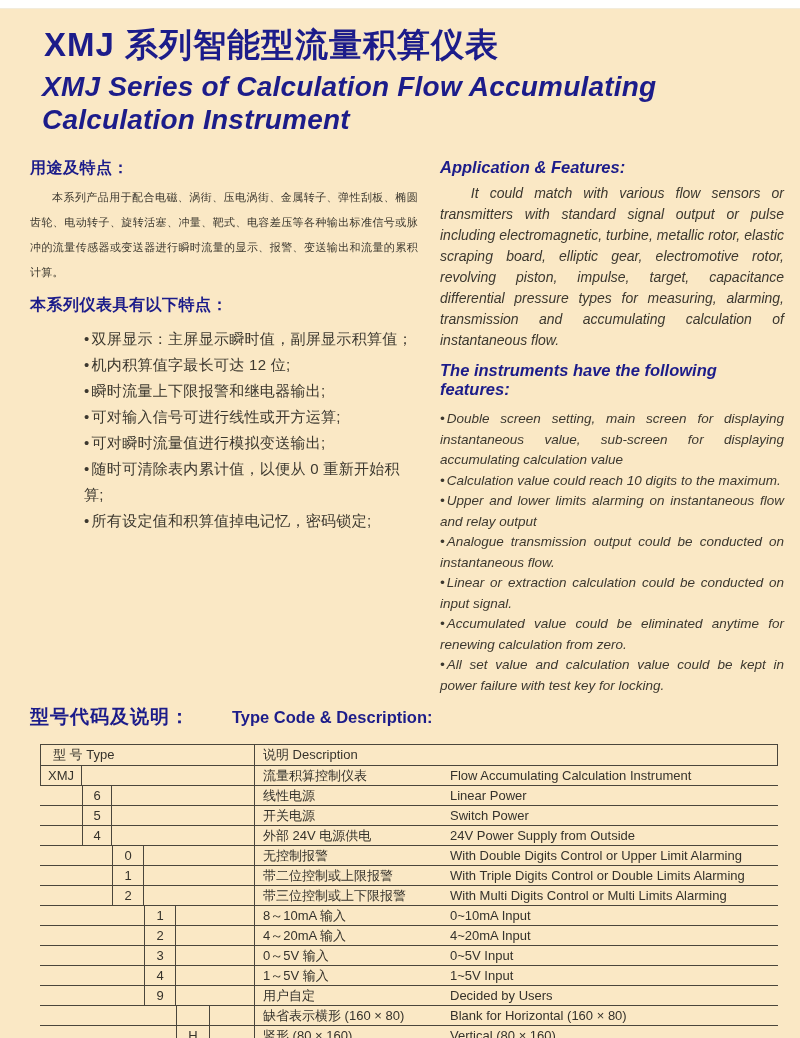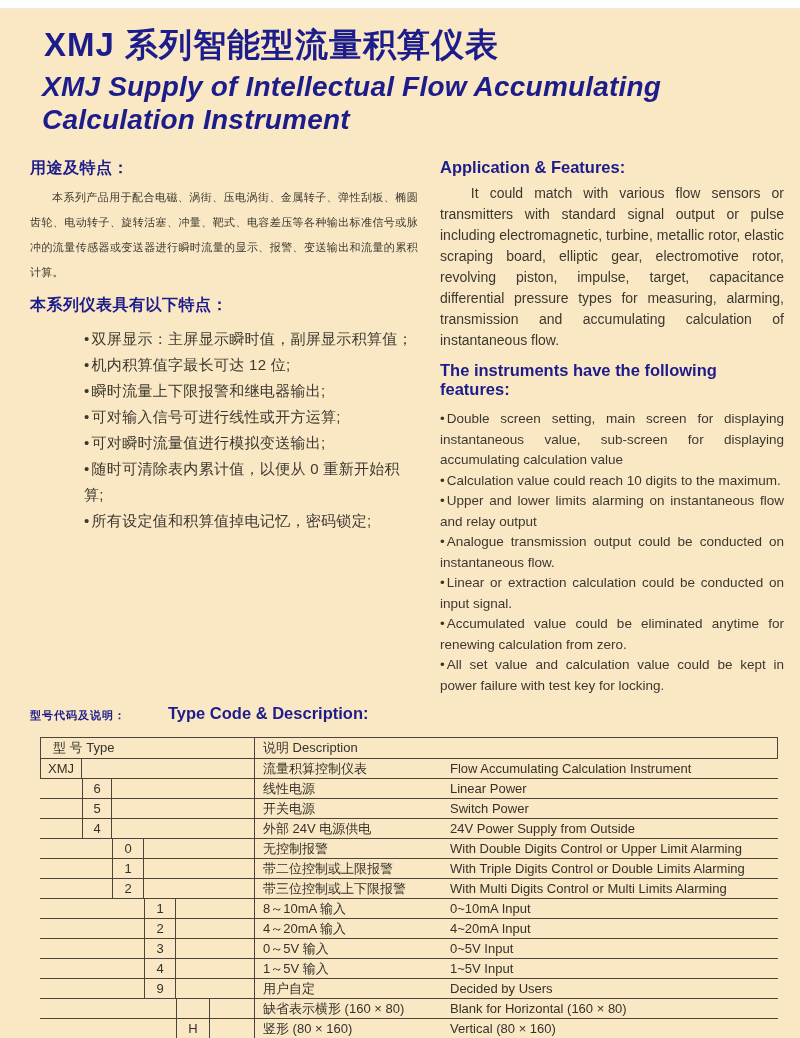--- a/index.html
+++ b/index.html
@@ -18,39 +18,39 @@
   .title-cn{
     margin:14px 0 2px 44px;font-size:33px;font-weight:bold;letter-spacing:1px;
     color:var(--navy);font-family:"Liberation Sans","DejaVu Sans",sans-serif;
   }
   .title-en{
     margin:2px 0 8px 42px;font-size:28px;line-height:33px;font-weight:bold;font-style:italic;
     color:var(--navy);letter-spacing:0.2px;
   }
   .cols{display:flex;gap:22px;padding:4px 16px 0 30px;align-items:flex-start;}
   .col-left{width:388px;flex:0 0 388px;}
-  .col-right{flex:1;}
+  .col-right{flex:1;font-style:italic;}
   h3.sec{margin:10px 0 6px 0;color:var(--navy);font-weight:bold;}
   h3.sec.cn{font-size:16px;letter-spacing:0.5px;}
   h3.sec.en{font-size:16.5px;}
   .para-cn{
     margin:6px 0 0 0;font-size:11px;line-height:25px;color:var(--ink);
     text-align:justify;text-indent:2em;letter-spacing:0.3px;
   }
   .para-en{
     margin:5px 0 0 0;font-size:14px;line-height:21px;color:var(--ink);
     text-align:justify;text-indent:2.2em;
   }
   ul.feat{list-style:none;margin:10px 0 0 0;padding:0;}
   ul.feat.cn{margin-left:14px;}
   ul.feat.cn li{font-size:15px;line-height:26px;color:var(--ink);letter-spacing:0.3px;margin-left:40px;}
   ul.feat.en li{font-size:13.5px;line-height:20.5px;color:var(--ink);text-align:justify;}
   .dot{margin-right:2px;}
   .typecode-line{margin:8px 0 0 30px;}
-  .typecode-line .cn{font-size:11px;font-weight:bold;color:var(--navy);letter-spacing:1px;}
+  .typecode-line .cn{font-size:19px;font-weight:bold;color:var(--navy);letter-spacing:1px;}
   .typecode-line .en{font-size:16.5px;font-weight:bold;color:var(--navy);margin-left:42px;}
   .tc-table{
     margin:14px 22px 0 40px;border-bottom:1px solid var(--line);
     color:#35322b;
   }
   .row{
     display:grid;grid-template-columns:42px 30px 32px 32px 34px 44px 192px 1fr;
     height:19px;border-top:1px solid var(--line);
   }
   .header-row{grid-template-columns:214px 192px 1fr;height:20px;border-right:1px solid var(--line);}
@@ -62,21 +62,21 @@
   .desc-en{padding-left:4px;font-size:13px;line-height:19px;white-space:nowrap;overflow:hidden;}
 </style>
 </head>
 <body>
 
 <div class="page">
   <div class="top-strip"></div>
 
   <div class="title-cn">XMJ 系列智能型流量积算仪表</div>
   <div class="title-en">
-    <span>XMJ Supply of Intellectual Flow Accumulating</span><br>
+    <span>XMJ Series of Calculation Flow Accumulating</span><br>
     <span>Calculation Instrument</span>
   </div>
 
   <div class="cols">
     <div class="col-left">
       <h3 class="sec cn">用途及特点：</h3>
       <p class="para-cn">本系列产品用于配合电磁、涡街、压电涡街、金属转子、弹性刮板、椭圆齿轮、电动转子、旋转活塞、冲量、靶式、电容差压等各种输出标准信号或脉冲的流量传感器或变送器进行瞬时流量的显示、报警、变送输出和流量的累积计算。</p>
       <h3 class="sec cn">本系列仪表具有以下特点：</h3>
       <ul class="feat cn" id="cn-features">
           <li><span class="dot">•</span><span>双屏显示：主屏显示瞬时值，副屏显示积算值；</span></li>

